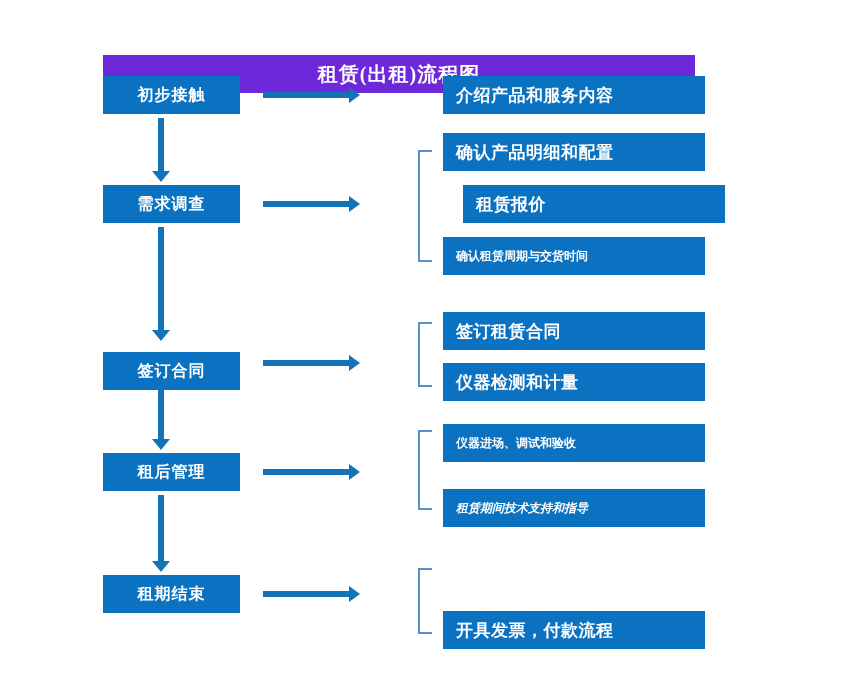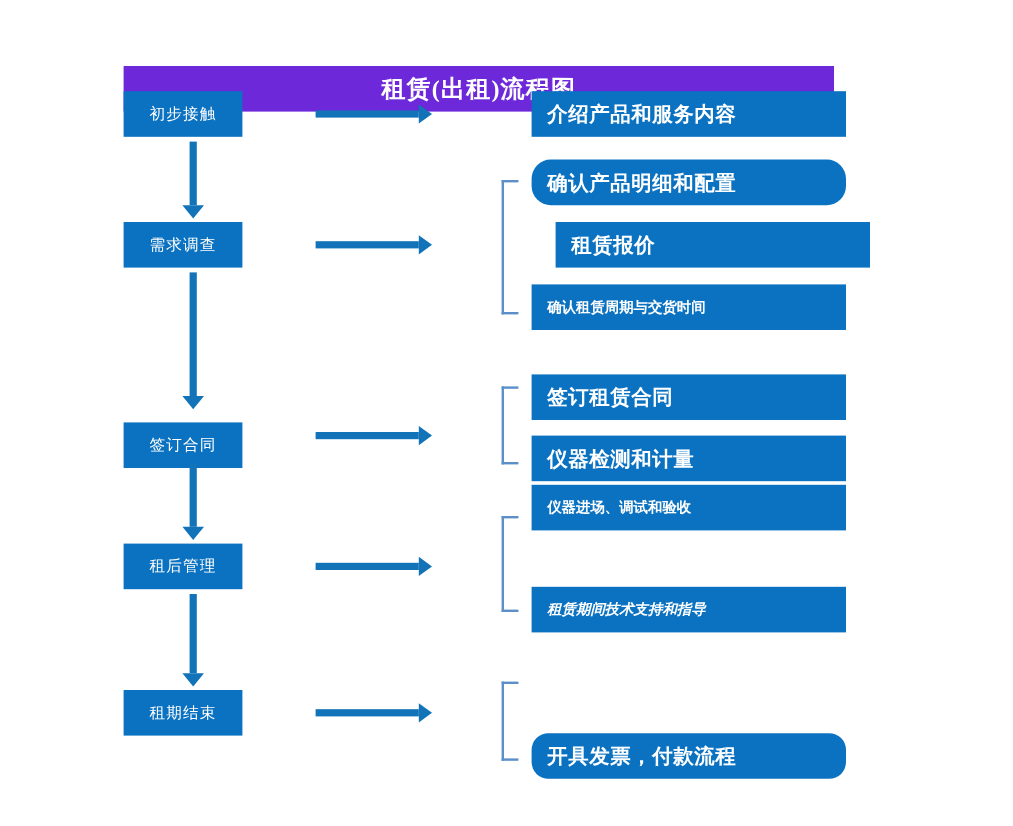--- a/index.html
+++ b/index.html
@@ -35,29 +35,29 @@
     font-weight: bold;
     letter-spacing: 1px;
     box-sizing: border-box;
     margin-top: 45px;
   }
 
   
   .stage-box {
     position: absolute;
     left: 103px;
-    width: 99px;
+    width: 137px;
     height: 38px;
     background: #0b72c1;
     color: #ffffff;
     display: flex;
     align-items: center;
     justify-content: center;
-    font-size: 13px;
-    font-weight: normal;
+    font-size: 16px;
+    font-weight: bold;
     letter-spacing: 1px;
     box-sizing: border-box;
   }
 
   
   .detail-box {
     position: absolute;
     left: 443px;
     width: 262px;
     height: 38px;
@@ -197,30 +197,30 @@
   <div class="bracket" style="left:418px; top:150px; height:112px;"></div>
 
   <div class="bracket" style="left:418px; top:322px; height:65px;"></div>
 
   <div class="bracket" style="left:418px; top:430px; height:80px;"></div>
 
   <div class="bracket" style="left:418px; top:568px; height:66px;"></div>
 
   <div class="detail-box" style="top:76px;">介绍产品和服务内容</div>
 
-  <div class="detail-box" style="top:133px;border-radius:16px;">确认产品明细和配置</div>
+  <div class="detail-box" style="top:133px;">确认产品明细和配置</div>
 
   <div class="detail-box" style="top:185px;margin-left:20px;">租赁报价</div>
 
   <div class="detail-box wide" style="top:237px;">确认租赁周期与交货时间</div>
 
   <div class="detail-box" style="top:312px;">签订租赁合同</div>
 
   <div class="detail-box" style="top:363px;">仪器检测和计量</div>
 
-  <div class="detail-box wide" style="top:404px;">仪器进场、调试和验收</div>
+  <div class="detail-box wide" style="top:424px;">仪器进场、调试和验收</div>
 
   <div class="detail-box wide" style="top:489px;font-style:italic;">租赁期间技术支持和指导</div>
 
 
-  <div class="detail-box" style="top:611px;border-radius:14px;">开具发票，付款流程</div>
+  <div class="detail-box" style="top:611px;">开具发票，付款流程</div>
 
 </div>
 
 </body></html>

